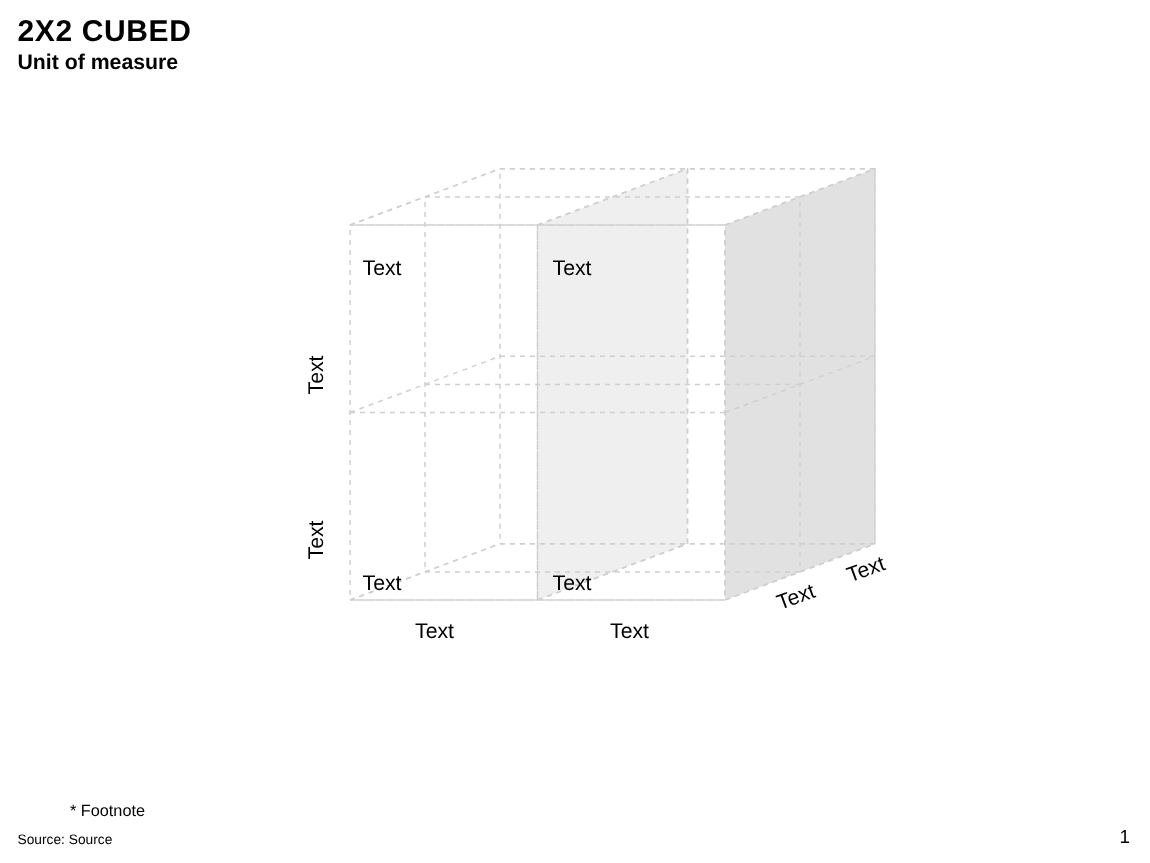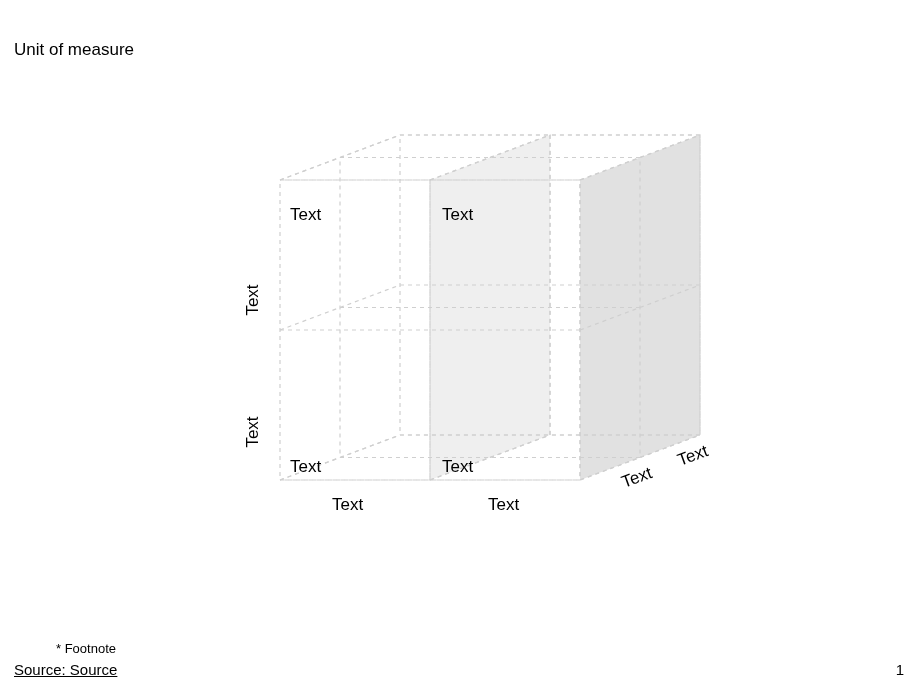--- a/index.html
+++ b/index.html
@@ -23,34 +23,33 @@
     left: 14px;
     font-size: 24px;
     font-weight: 800;
     letter-spacing: 0.5px;
   }
   .subtitle {
     position: absolute;
     top: 40px;
     left: 14px;
     font-size: 17px;
-    font-weight: 400;
+    font-weight: 700;
   }
   .footnote {
     position: absolute;
     left: 56px;
     bottom: 34px;
     font-size: 13px;
   }
   .source {
     position: absolute;
     left: 14px;
     bottom: 12px;
-    font-size: 15px;
-    text-decoration: underline;
+    font-size: 11px;
   }
   .page-number {
     position: absolute;
     right: 16px;
     bottom: 12px;
     font-size: 15px;
   }
   .diagram {
     position: absolute;
     left: 220px;
@@ -83,20 +82,21 @@
   }
   .axis-label {
     font-size: 17px;
   }
 </style>
 </head>
 <body>
 
 <div class="page">
 
+  <div class="title">2X2 CUBED</div>
   <div class="subtitle">Unit of measure</div>
 
   <svg class="diagram" width="560" height="480" viewBox="0 0 560 480">
 
     <polygon class="fill-side" points="360,60 480,15 480,315 360,360"></polygon>
 
     <polygon class="fill-slab" points="210,60 330,15 330,315 210,360"></polygon>
 
     <polygon class="dash" points="180,15 480,15 480,315 180,315"></polygon>
 

